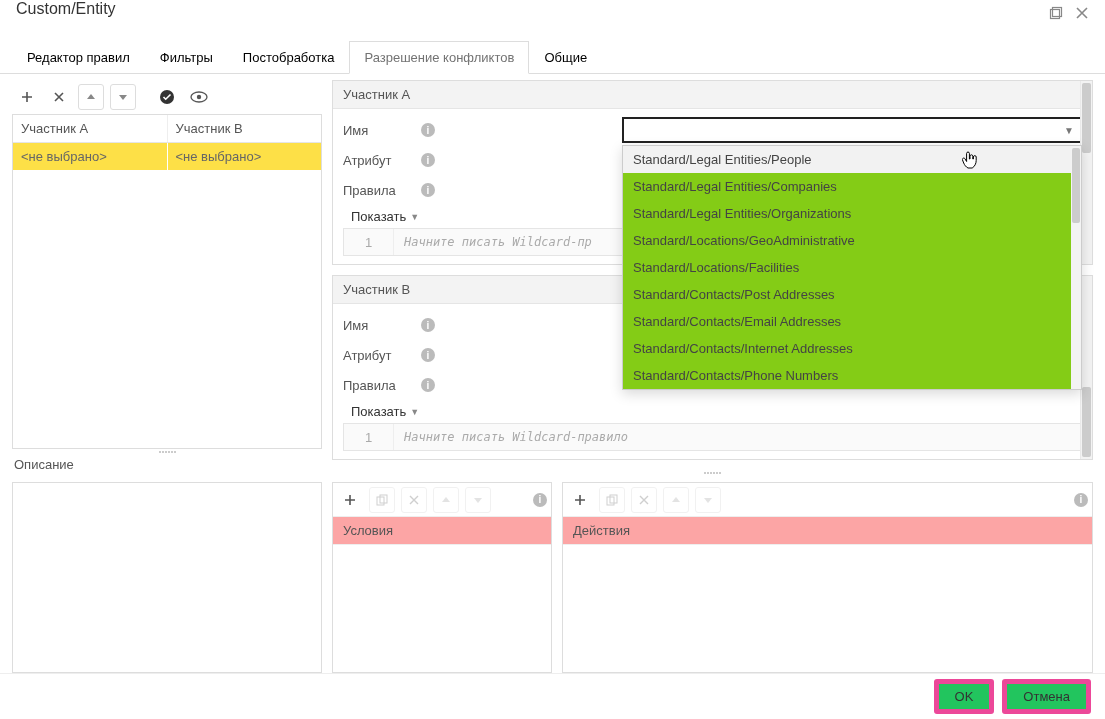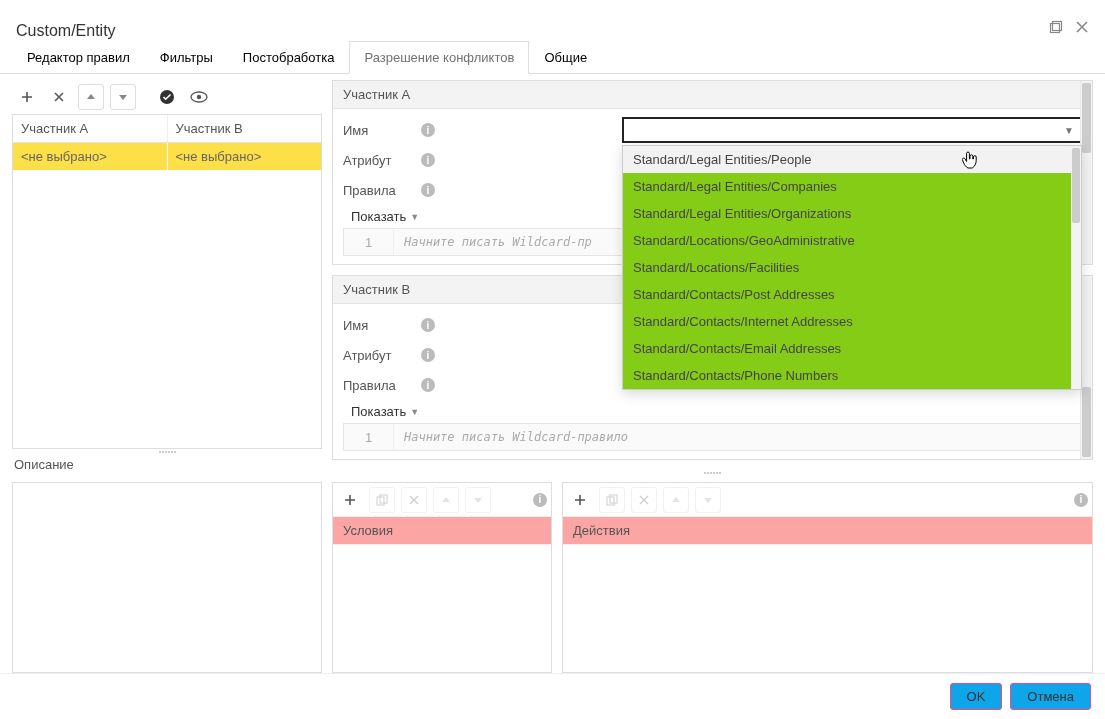--- a/index.html
+++ b/index.html
@@ -1,18 +1,18 @@
 <!DOCTYPE html>
 <html><head>
 <meta charset="utf-8">
 <style>
 *{box-sizing:border-box;margin:0;padding:0;font-family:"Segoe UI",Arial,sans-serif;font-size:13px;color:#333}
 body{background:#fff;width:1105px;height:719px;position:relative;overflow:hidden}
 .dialog{display:flex;flex-direction:column;height:100%;}
-.titlebar{display:flex;align-items:flex-end;height:40px;padding:0 10px 0 16px;font-size:16px;color:#555}
+.titlebar{display:flex;align-items:flex-start;height:40px;padding:0 10px 0 16px;font-size:16px;color:#555}
 .titlebar .title{flex:1;font-size:16px}
 .titlebar .icon{width:26px;height:26px;display:flex;align-items:center;justify-content:center;color:#777;cursor:pointer}
 .tabs{display:flex;border-bottom:1px solid #ddd;padding:0 12px;gap:0}
 .tab{padding:8px 14px;color:#000000;border:1px solid transparent;border-bottom:none;cursor:pointer;position:relative;top:1px}
 .tab.active{color:#737373;border-color:#ddd;background:#fff;border-bottom:1px solid #fff}
 .body{flex:1;display:flex;flex-direction:column;padding:6px 12px 0 12px;gap:6px;min-height:0}
 .upper{flex:0 0 auto;display:flex;gap:10px}
 .left-col{width:310px;display:flex;flex-direction:column}
 .right-col{flex:1;display:flex;flex-direction:column;gap:10px}
 .toolbar{display:flex;align-items:center;height:34px;gap:6px;padding:0 2px}
@@ -44,21 +44,21 @@
 .vscroll .thumb{position:absolute;left:1px;right:1px;top:2px;height:70px;background:#ccc;border-radius:2px}
 .desc-label{padding:2px 2px 4px 2px;color:#555}
 .lower{flex:1;display:flex;gap:10px;min-height:0}
 .lower .left-col{border:1px solid #ddd;background:#fff}
 .cond-panel{flex:0 0 220px;border:1px solid #ddd;display:flex;flex-direction:column}
 .act-panel{flex:1;border:1px solid #ddd;display:flex;flex-direction:column}
 .mini-toolbar{display:flex;align-items:center;height:34px;gap:6px;padding:0 4px;border-bottom:1px solid #eee}
 .mini-toolbar .spacer{flex:1}
 .section-title{padding:6px 10px;color:#555;border-bottom:1px solid #eee;background:#fca5a5}
 .footer{display:flex;justify-content:flex-end;align-items:center;gap:8px;height:46px;padding:0 14px;border-top:1px solid #eee}
-.btn{border:1px solid #ec4899;background:#0ea5e9;padding:5px 16px;border-radius:3px;cursor:pointer;color:#333}
+.btn{border:5px solid #ec4899;background:#22c55e;padding:5px 16px;border-radius:3px;cursor:pointer;color:#333}
 .dropdown{position:absolute;top:26px;left:-2px;right:-2px;background:#84cc16;border:1px solid #ccc;box-shadow:0 4px 12px rgba(0,0,0,.15);z-index:100;max-height:260px;overflow:hidden}
 .dd-item{padding:6px 10px;color:#444;cursor:pointer}
 .dd-item:hover,.dd-item.hover{background:#f2f2f2}
 .dd-scroll{position:absolute;right:0;top:0;bottom:0;width:10px;background:#f3f3f3}
 .dd-scroll .th{position:absolute;left:1px;right:1px;top:2px;height:75px;background:#ccc;border-radius:2px}
 .cursor-hand{position:absolute;width:18px;height:22px;z-index:200;pointer-events:none}
 .drag-dots{width:60px;height:6px;margin:0 auto;display:flex;justify-content:center;gap:1px;align-items:center}
 .drag-dots span{width:2px;height:2px;background:#ccc;display:block}
 svg{display:block}
 </style>
@@ -161,22 +161,22 @@
                 <input type="text" style="">
                 <span class="caret">▼</span>
 
                 <div class="dropdown">
                   <div class="dd-item hover">Standard/Legal Entities/People</div>
                   <div class="dd-item">Standard/Legal Entities/Companies</div>
                   <div class="dd-item">Standard/Legal Entities/Organizations</div>
                   <div class="dd-item">Standard/Locations/GeoAdministrative</div>
                   <div class="dd-item">Standard/Locations/Facilities</div>
                   <div class="dd-item">Standard/Contacts/Post Addresses</div>
+                  <div class="dd-item">Standard/Contacts/Email Addresses</div>
                   <div class="dd-item">Standard/Contacts/Internet Addresses</div>
-                  <div class="dd-item">Standard/Contacts/Email Addresses</div>
                   <div class="dd-item">Standard/Contacts/Phone Numbers</div>
                   <div class="dd-scroll">
                       <div class="th"></div>
                     </div>
                 </div>
               </div>
             </div>
             <div class="field-row">
               <span class="field-label">Атрибут</span>
               <span class="info-icon">i</span>

